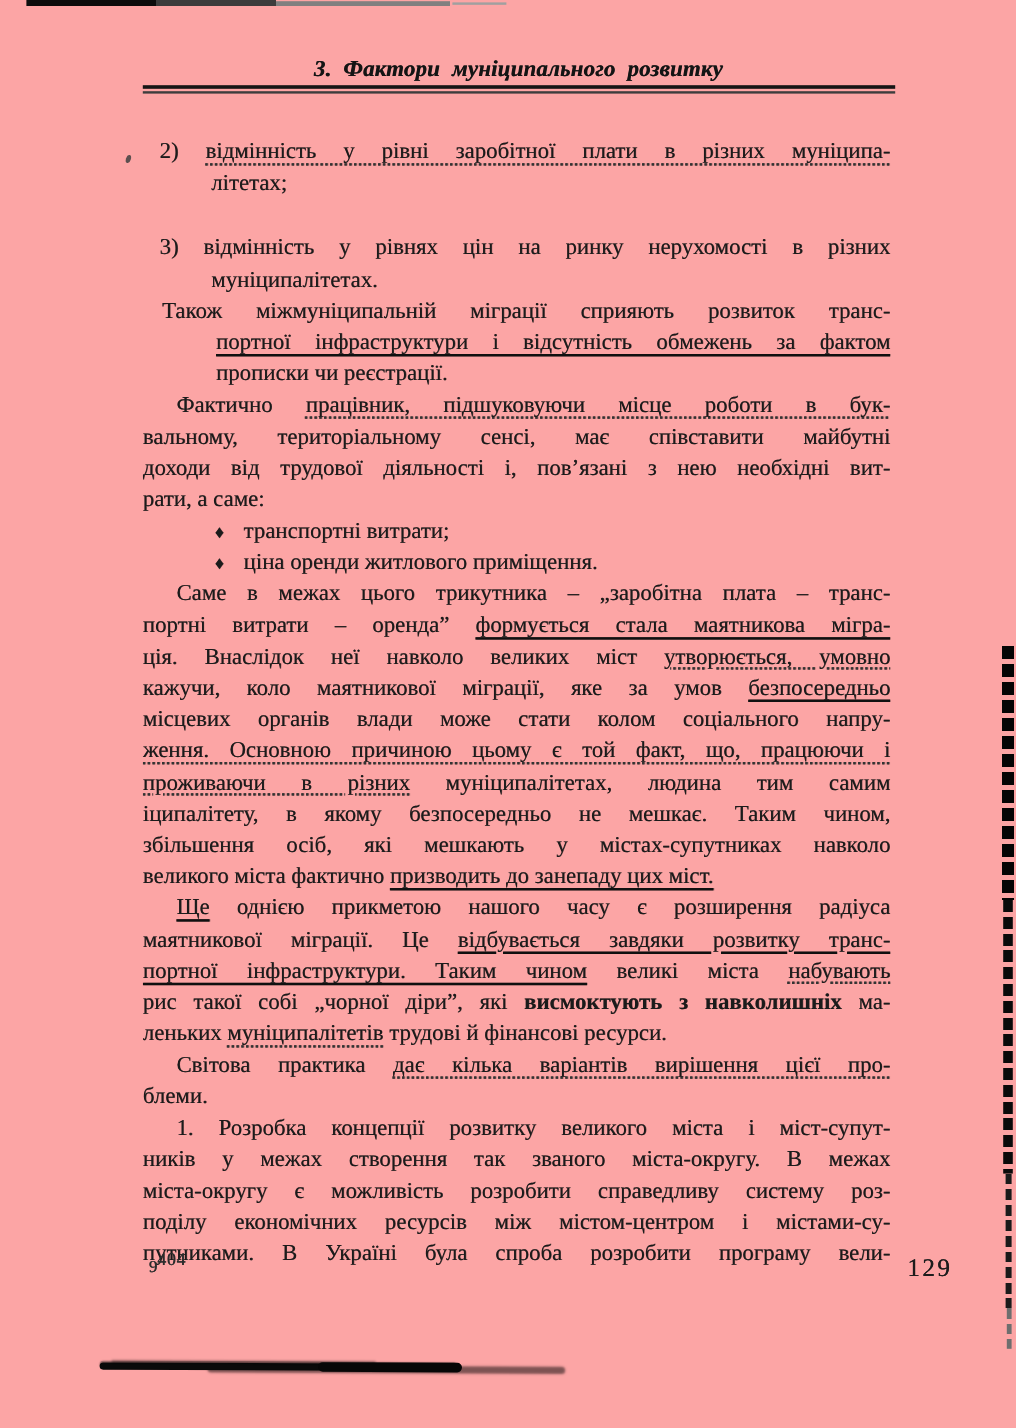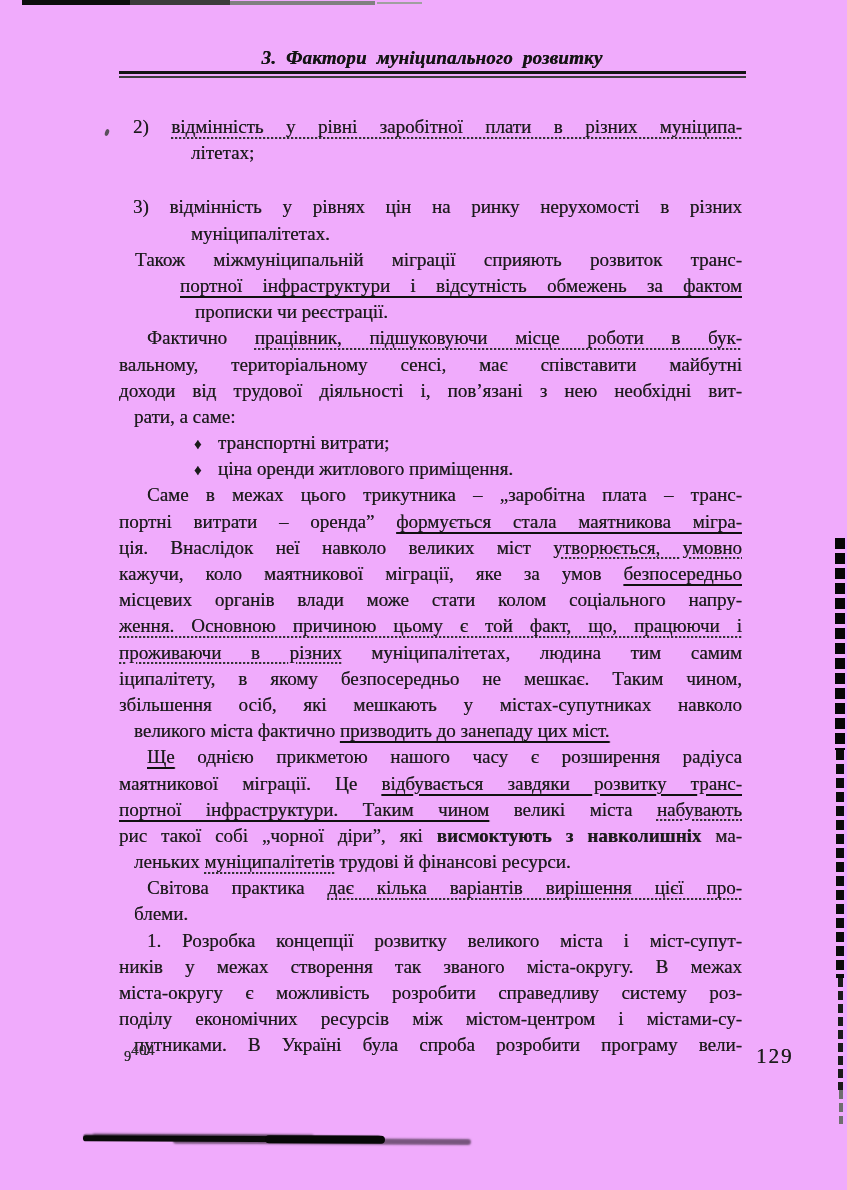--- a/index.html
+++ b/index.html
@@ -1,17 +1,17 @@
 <!DOCTYPE html>
 <html lang="uk"><head>
 <meta charset="utf-8">
 <style>
   html,body{margin:0;padding:0;background:#e8e8e8;}
   .page{
-    position:relative;width:847px;height:1190px;background:#f0abfc;
+    position:relative;width:847px;height:1190px;background:#fca5a5;
     font-family:"Liberation Serif","DejaVu Serif",serif;color:#1b1b1b;
     overflow:hidden;margin:0 auto;
   }
   
   .chapter-title{
     position:absolute;top:47px;left:119px;width:626px;text-align:center;
     font-style:italic;font-weight:bold;font-size:19px;letter-spacing:.2px;
     word-spacing:5px;color:#141414;text-shadow:.35px 0 0 #222;
   }
   .header-rule{
@@ -20,21 +20,21 @@
     box-sizing:border-box;
   }
   
   .bodytext{
     position:absolute;top:86px;left:119px;width:623px;
     font-size:19px;line-height:26.2px;
     text-shadow:.35px 0 0 rgba(12,12,12,.6);
   }
   .para{margin:0;}
   .line{height:26.2px;overflow:hidden;text-align:justify;text-align-last:justify;}
-  .para .line:last-child{text-align-last:left;margin-left:15px;}
+  .para .line:last-child{text-align-last:left;}
   .para.cont .line:last-child{text-align-last:justify;}
   .numbered .line:first-child{padding-left:14px;margin-top:28px;}
   .numbered .line:not(:first-child){padding-left:57px;}
   .hanging .line:first-child{padding-left:16px;}
   .hanging .line:not(:first-child){padding-left:61px;}
   .indent .line:first-child{padding-left:28px;}
   .bullet .line{padding-left:60px;}
   .blt{display:inline-block;width:24px;font-size:15px;}
   
   .u{text-decoration:underline;text-decoration-thickness:1.7px;text-underline-offset:3.5px;text-decoration-color:#101010;}

